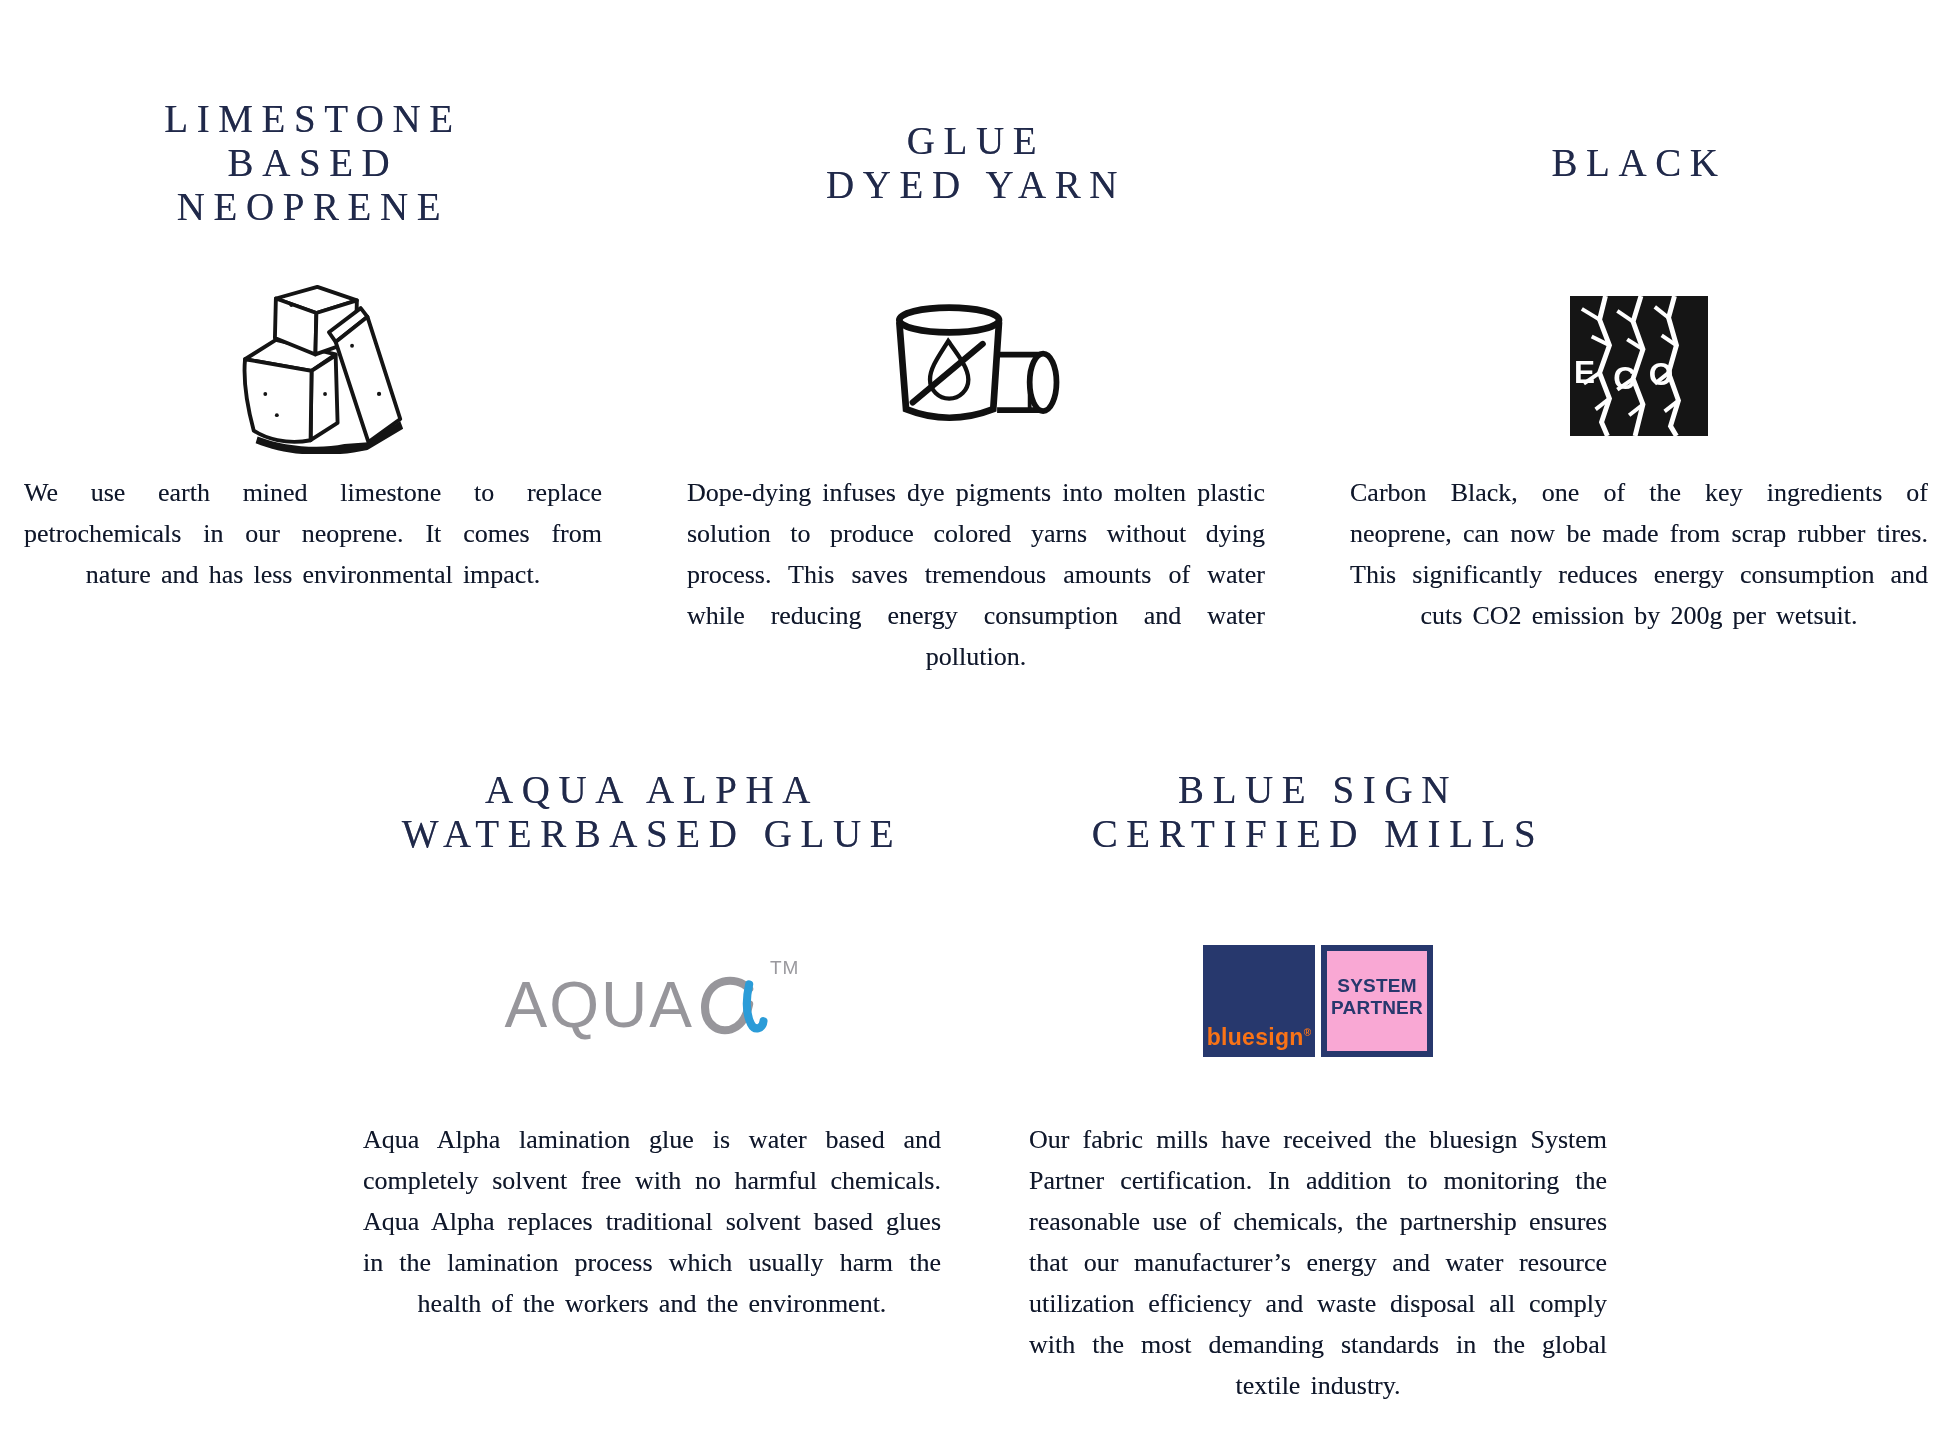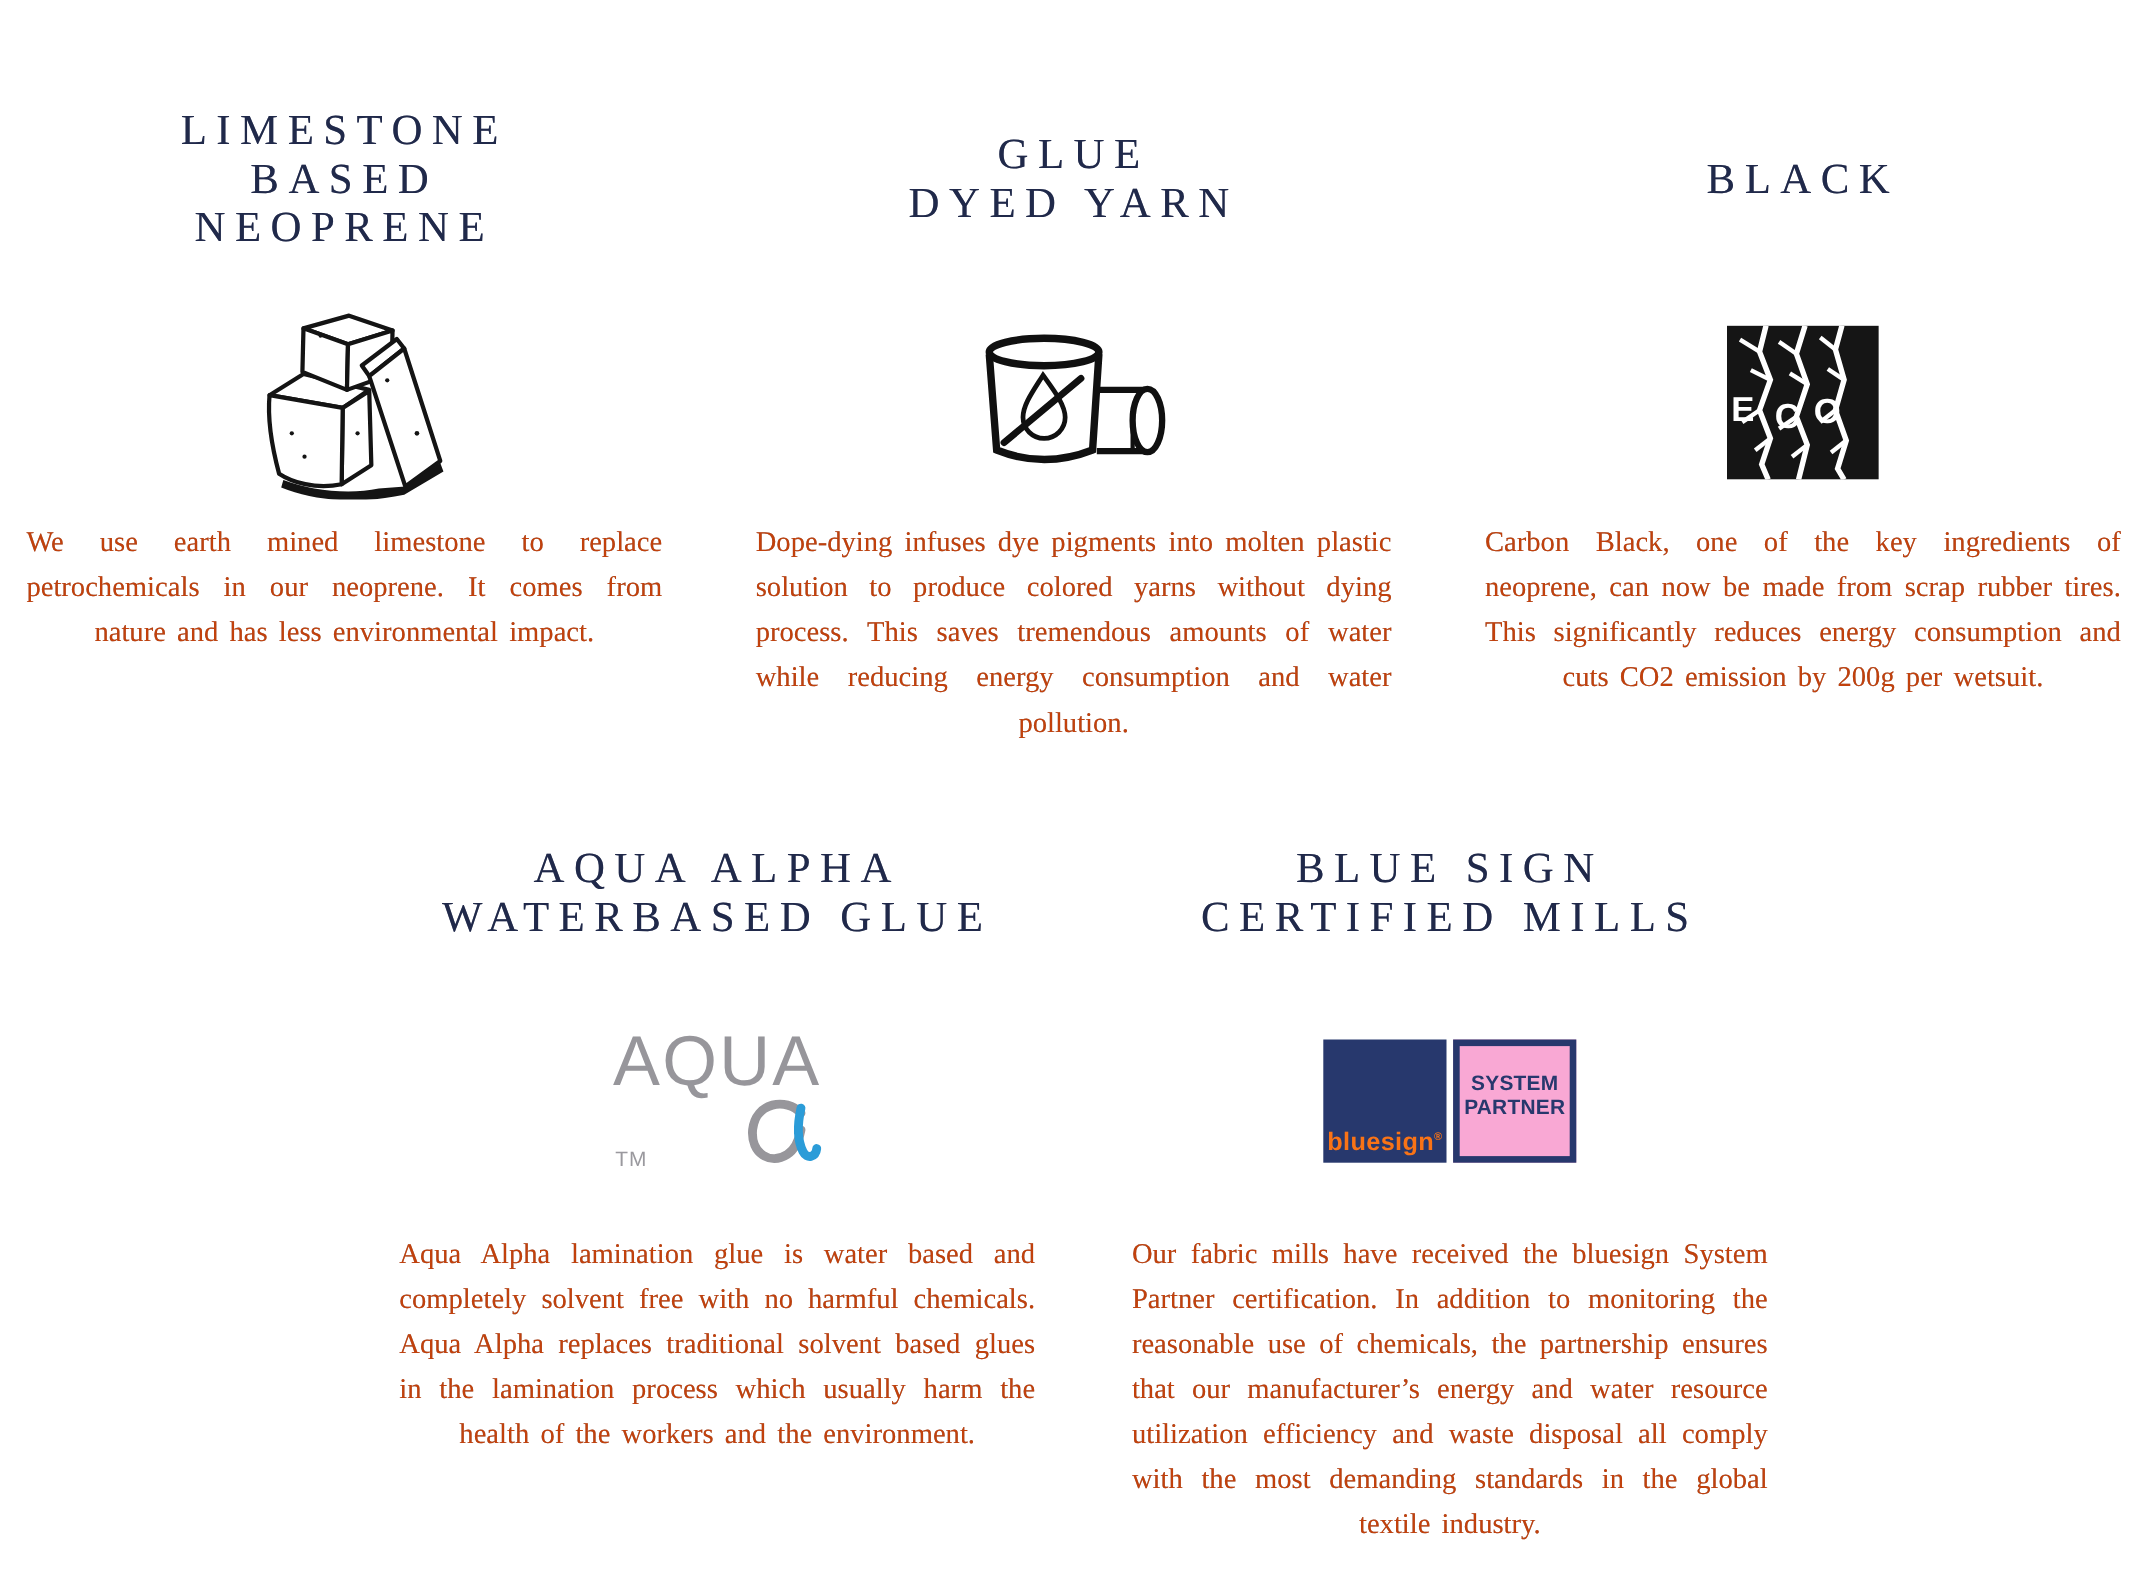--- a/index.html
+++ b/index.html
@@ -25,28 +25,28 @@
   .title .tl { white-space:nowrap; }
 
   .icon-zone {
     height:198px; width:100%;
     display:flex; align-items:center; justify-content:center;
   }
   .row-2 .icon-zone { height:222px; }
 
   .body-text {
     margin:0; padding-top:7px; width:100%;
-    color:#c2410c; font-size:26px; line-height:41px;
+    color:#0f172a; font-size:26px; line-height:41px;
     text-align:justify; text-align-last:center;
     word-spacing:0.14em;
     text-shadow:0 0 0.5px rgba(34,41,56,0.45);
   }
 
   
-  .aqua-logo { display:flex; align-items:flex-end;flex-direction:column; }
+  .aqua-logo { display:flex; align-items:flex-end; }
   .aqua-word {
     font-family:"Liberation Sans","DejaVu Sans",sans-serif;
     font-size:64px; line-height:56px; color:#97969b;
     letter-spacing:2px; font-weight:400;
   }
   .aqua-alpha-svg { margin-left:4px; margin-bottom:-8px; }
   .aqua-tm {
     font-family:"Liberation Sans","DejaVu Sans",sans-serif;
     font-size:19px; color:#9a999e; align-self:flex-start;
     margin-left:2px; margin-top:-12px; letter-spacing:1px;

